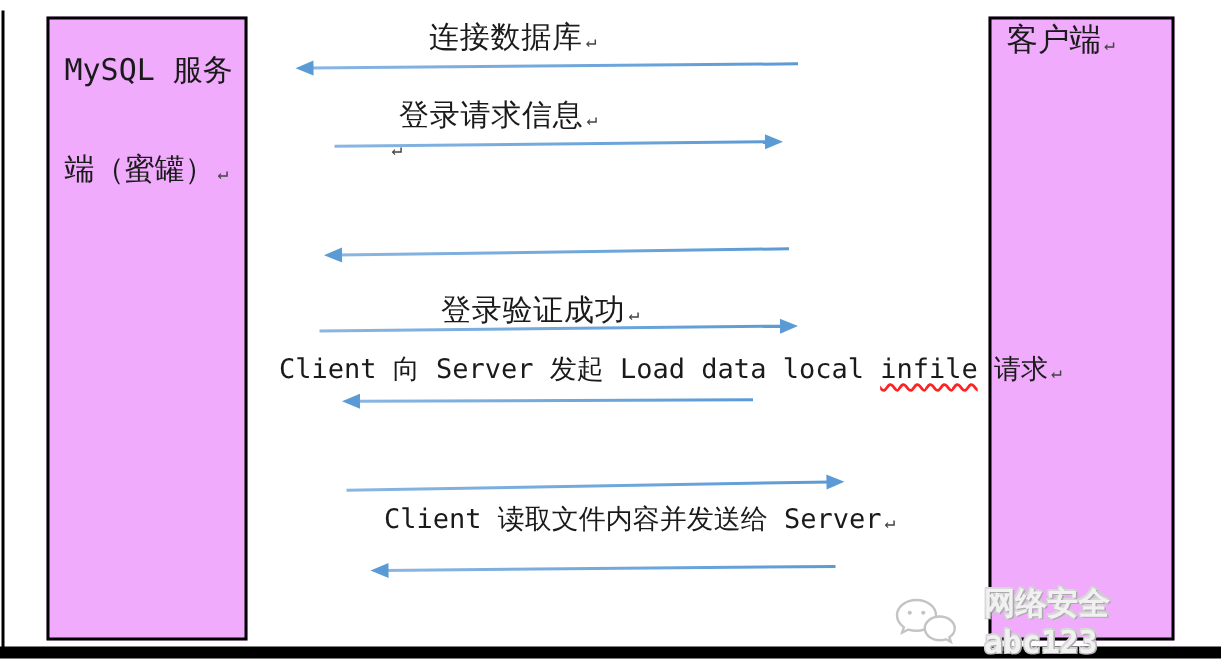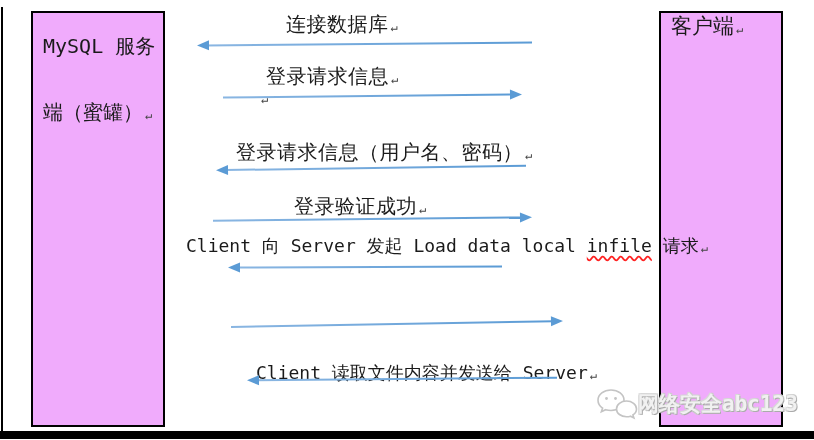--- a/index.html
+++ b/index.html
@@ -21,21 +21,21 @@
 
   
   .msg{position:absolute;white-space:nowrap;z-index:2;font-size:20px;letter-spacing:.5px;}
   .msg.lat{font-size:18px;letter-spacing:0;}
   .l1{left:286px;top:11px;}
   .l2{left:266px;top:63px;}
   .l3{left:236px;top:139px;}
   .l4{left:294px;top:193px;}
   .l5{left:186px;top:234px;font-size:16px;}
   .l6{left:252px;top:297px;}
-  .l7{left:256px;top:361px;}
+  .l7{left:256px;top:334px;}
 
   .pilcrow{font-size:12px;color:#444;margin-left:2px;letter-spacing:0;}
   .pilcrow.lone{position:absolute;left:259px;top:92px;z-index:2;}
 
   .squiggle{text-decoration:underline wavy var(--squiggle,#ff2222);text-decoration-skip-ink:none;text-underline-offset:3px;}
 
   
   .arrow{position:absolute;height:12px;z-index:2;}
   .arrow .line{position:absolute;top:5px;height:2px;
                background:linear-gradient(90deg,#8ab6e2,var(--arrow,#5b9bd5));}
@@ -47,21 +47,21 @@
   .arrow.dir-right .head{right:0;border-left:12px solid var(--arrow,#5b9bd5);}
   .a1{left:197px;top:38px;width:336px;transform:rotate(-0.5deg);}
   .a2{left:222px;top:90px;width:300px;transform:rotate(-0.6deg);}
   .a3{left:216px;top:162px;width:311px;transform:rotate(-0.8deg);}
   .a4{left:212px;top:213px;width:320px;transform:rotate(-0.6deg);}
   .a5{left:228px;top:261px;width:275px;transform:rotate(-0.2deg);}
   .a6{left:230px;top:318px;width:333px;transform:rotate(-1deg);}
   .a7{left:247px;top:373px;width:311px;transform:rotate(-0.5deg);}
 
   
-  .watermark{position:absolute;left:596px;top:388px;z-index:3;display:flex;align-items:center;}
+  .watermark{position:absolute;left:596px;top:388px;z-index:3;display:flex;align-items:center;gap:18px;}
   .wm-icon{display:inline-block;width:42px;height:32px;}
   .wm-text{font-size:21px;font-weight:bold;letter-spacing:0;
            color:#f1f1f1;
            text-shadow:1px 1px 0 #ababab,-1px -1px 0 #d8d8d8,1px -1px 0 #cccccc,-1px 1px 0 #cccccc;}
 </style>
 </head>
 <body>
 
 <div id="page">
 
@@ -83,21 +83,20 @@
       <span class="head"></span>
     </div>
 
   <div class="msg l2"><span>登录请求信息</span><span class="pilcrow">↵</span></div>
   <div class="arrow a2 dir-right">
       <span class="line"></span>
       <span class="head"></span>
     </div>
   <span class="pilcrow lone">↵</span>
 
-  <div class="msg l3"><span>登录请求信息（用户名、密码）</span><span class="pilcrow">↵</span></div>
   <div class="arrow a3 dir-left">
       <span class="line"></span>
       <span class="head"></span>
     </div>
 
   <div class="msg l4"><span>登录验证成功</span><span class="pilcrow">↵</span></div>
   <div class="arrow a4 dir-right">
       <span class="line"></span>
       <span class="head"></span>
     </div>

